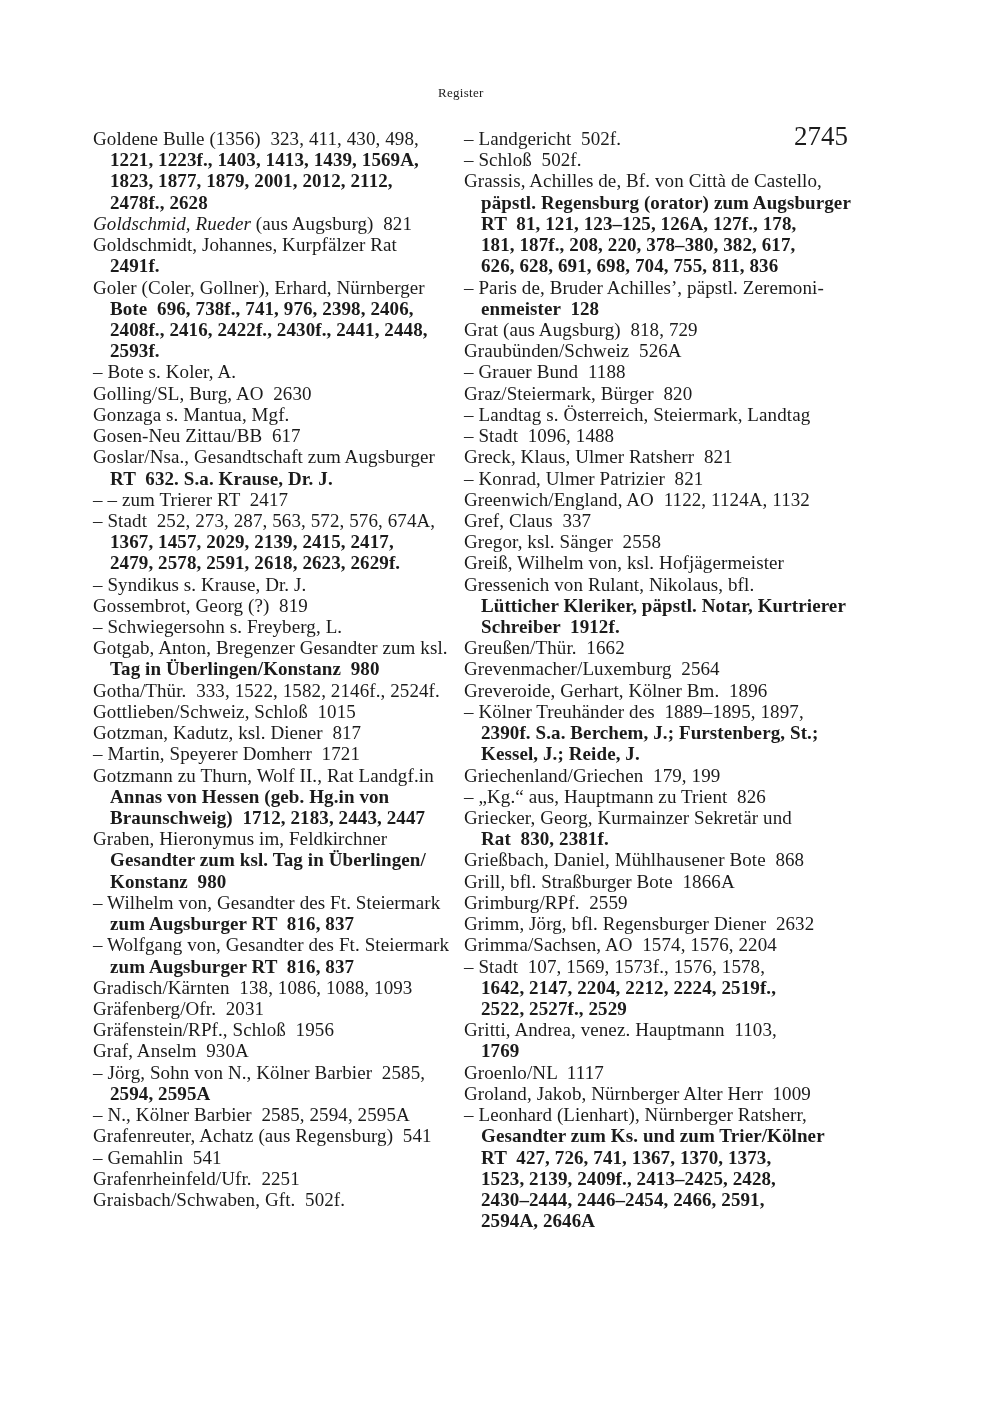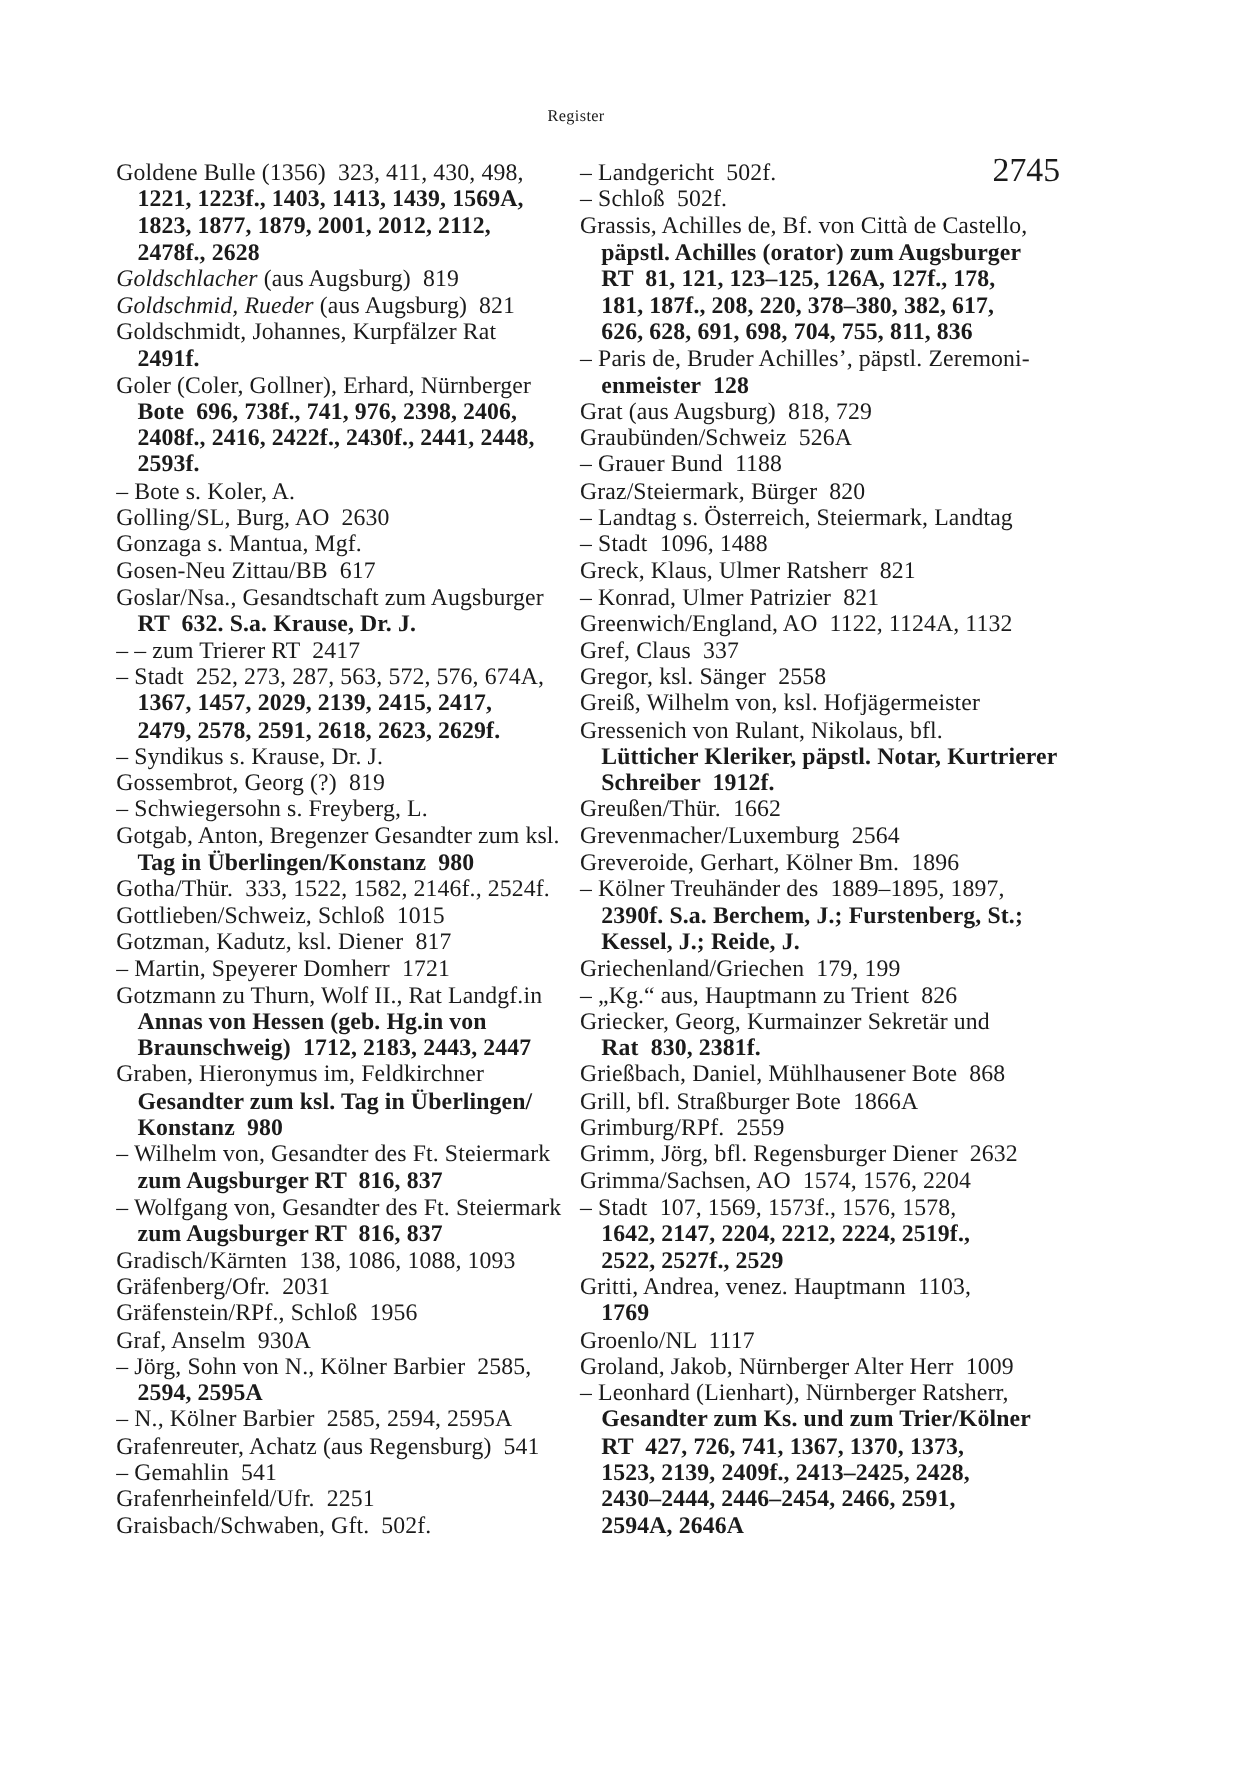--- a/index.html
+++ b/index.html
@@ -55,21 +55,20 @@
 <body>
 
 <div class="page">
   <div class="header-title">Register</div>
   <div class="page-number">2745</div>
   <div class="col col-left">
       <div class="line"><span>Goldene Bulle (1356)  323, 411, 430, 498,</span></div>
       <div class="line cont"><span>1221, 1223f., 1403, 1413, 1439, 1569A,</span></div>
       <div class="line cont"><span>1823, 1877, 1879, 2001, 2012, 2112,</span></div>
       <div class="line cont"><span>2478f., 2628</span></div>
-      <div class="line"><i>Goldschlacher</i><span> (aus Augsburg)  819</span></div>
       <div class="line"><i>Goldschmid, Rueder</i><span> (aus Augsburg)  821</span></div>
       <div class="line"><span>Goldschmidt, Johannes, Kurpfälzer Rat</span></div>
       <div class="line cont"><span>2491f.</span></div>
       <div class="line"><span>Goler (Coler, Gollner), Erhard, Nürnberger</span></div>
       <div class="line cont"><span>Bote  696, 738f., 741, 976, 2398, 2406,</span></div>
       <div class="line cont"><span>2408f., 2416, 2422f., 2430f., 2441, 2448,</span></div>
       <div class="line cont"><span>2593f.</span></div>
       <div class="line"><span>– Bote s. Koler, A.</span></div>
       <div class="line"><span>Golling/SL, Burg, AO  2630</span></div>
       <div class="line"><span>Gonzaga s. Mantua, Mgf.</span></div>
@@ -108,21 +107,21 @@
       <div class="line"><span>– N., Kölner Barbier  2585, 2594, 2595A</span></div>
       <div class="line"><span>Grafenreuter, Achatz (aus Regensburg)  541</span></div>
       <div class="line"><span>– Gemahlin  541</span></div>
       <div class="line"><span>Grafenrheinfeld/Ufr.  2251</span></div>
       <div class="line"><span>Graisbach/Schwaben, Gft.  502f.</span></div>
     </div>
   <div class="col col-right">
       <div class="line"><span>– Landgericht  502f.</span></div>
       <div class="line"><span>– Schloß  502f.</span></div>
       <div class="line"><span>Grassis, Achilles de, Bf. von Città de Castello,</span></div>
-      <div class="line cont"><span>päpstl. Achilles (orator) zum Augsburger</span></div>
+      <div class="line cont"><span>päpstl. Regensburg (orator) zum Augsburger</span></div>
       <div class="line cont"><span>RT  81, 121, 123–125, 126A, 127f., 178,</span></div>
       <div class="line cont"><span>181, 187f., 208, 220, 378–380, 382, 617,</span></div>
       <div class="line cont"><span>626, 628, 691, 698, 704, 755, 811, 836</span></div>
       <div class="line"><span>– Paris de, Bruder Achilles’, päpstl. Zeremoni-</span></div>
       <div class="line cont"><span>enmeister  128</span></div>
       <div class="line"><span>Grat (aus Augsburg)  818, 729</span></div>
       <div class="line"><span>Graubünden/Schweiz  526A</span></div>
       <div class="line"><span>– Grauer Bund  1188</span></div>
       <div class="line"><span>Graz/Steiermark, Bürger  820</span></div>
       <div class="line"><span>– Landtag s. Österreich, Steiermark, Landtag</span></div>

